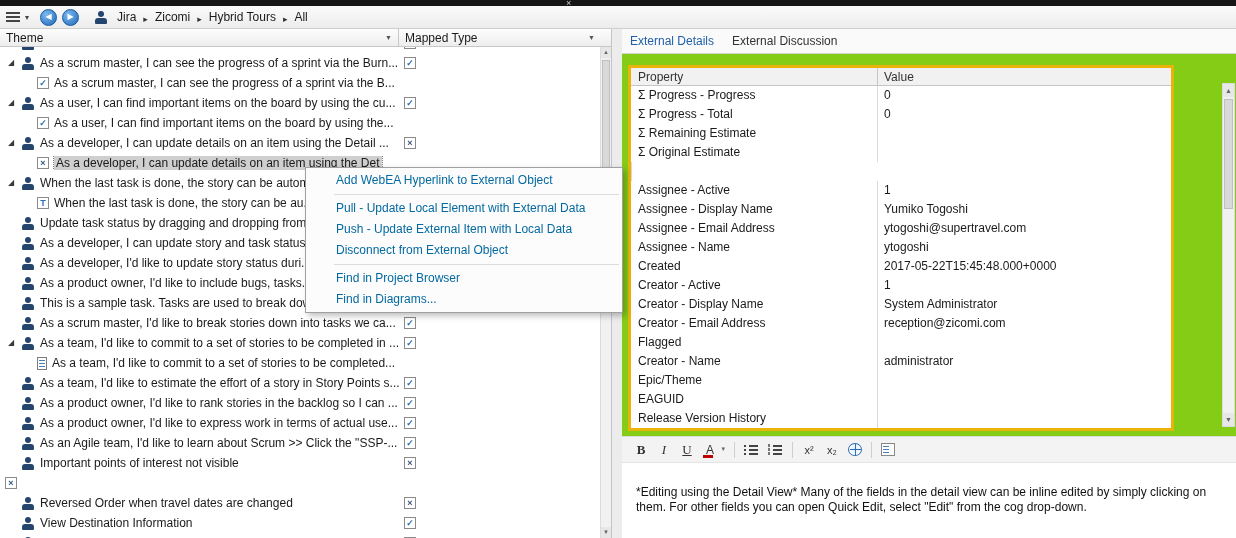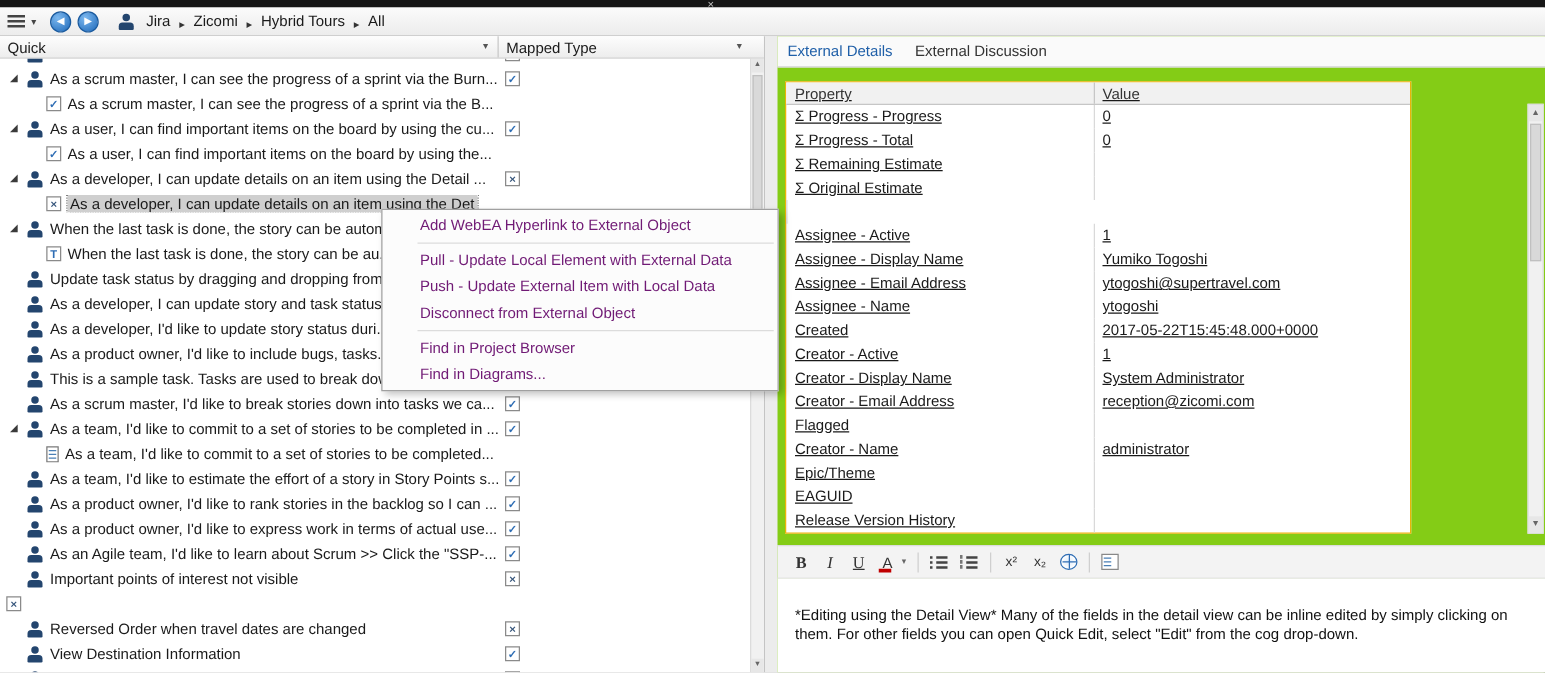--- a/index.html
+++ b/index.html
@@ -63,21 +63,21 @@
   .lsb-up{top:0;} .lsb-down{bottom:0;}
   .lsb-thumb{position:absolute;left:1px;right:1px;top:13px;height:115px;background:#d9d9d9;border:1px solid #c0c0c0;box-sizing:border-box;}
   
   .splitter{position:absolute;left:612px;top:29px;width:10px;bottom:0;background:#ececec;}
   
   .right-panel{position:absolute;left:622px;top:29px;right:0;bottom:0;background:#84cc16;}
   .tabs{position:absolute;left:0;top:0;right:0;height:25px;box-sizing:border-box;background:#fafafa;
         border-bottom:1px solid #d4d4d4;display:flex;align-items:center;padding-left:8px;gap:18px;}
   .tab{color:#333;}
   .tab.active{color:#1f5fa8;}
-  .pgrid{position:absolute;left:6px;top:36px;width:501px;box-sizing:border-box;border:1px solid #eab308;background:#fff;text-decoration:underline;}
+  .pgrid{position:absolute;left:6px;top:36px;width:546px;box-sizing:border-box;border:3px solid #eab308;background:#fff;}
   .pg-head{display:flex;height:18px;background:#f1f1f1;border-bottom:1px solid #c6c6c6;box-sizing:border-box;color:#333;}
   .pg-prop{width:246px;flex:none;box-sizing:border-box;padding-left:7px;line-height:18px;overflow:hidden;white-space:nowrap;}
   .pg-row{display:flex;height:19px;}
   .pg-row .pg-prop{line-height:19px;}
   .pg-val{flex:1;box-sizing:border-box;border-left:1px solid #d9d9d9;padding-left:6px;line-height:19px;
           overflow:hidden;white-space:nowrap;}
   .pg-head .pg-val{line-height:18px;border-left:1px solid #c6c6c6;}
   
   .gsb{position:absolute;right:1px;top:54px;width:13px;height:344px;background:#f1f1f1;border:1px solid #dcdcdc;box-sizing:border-box;}
   .gsb-up,.gsb-down{position:absolute;left:0;right:0;height:13px;background:#e7e7e7;color:#666;
@@ -110,21 +110,21 @@
                    radial-gradient(circle,#dceafa 0%,#fff 70%);}
   .ico-new-document{position:relative;width:11px;height:13px;box-sizing:border-box;border:1px solid #888;background:#fff;}
   .ico-new-document::before{content:'';position:absolute;left:1px;top:2px;width:6px;height:1px;background:#4a7fb5;
         box-shadow:0 3px 0 #4a7fb5,0 6px 0 #4a7fb5;}
   
   .nbody{position:absolute;left:0;right:0;top:434px;bottom:0;background:#fff;}
   .ntext{margin:22px 10px 0 14px;max-width:596px;line-height:15px;color:#111;}
   
   .cmenu{position:absolute;left:305px;top:167px;width:318px;box-sizing:border-box;background:#fcfcfc;
          border:1px solid #a0a0a0;box-shadow:3px 3px 6px rgba(0,0,0,.25);padding:2px 0;z-index:20;}
-  .cmenu-item{height:21px;line-height:21px;padding-left:30px;color:#701a75;white-space:nowrap;}
+  .cmenu-item{height:21px;line-height:21px;padding-left:30px;color:#0369a1;white-space:nowrap;}
   .cmenu-sep{height:1px;background:#dcdcdc;margin:3px 3px 3px 28px;}
 </style>
 </head>
 <body>
 
 <div class="app">
 
   <div class="titlebar">
     <span class="close-glyph">×</span>
   </div>
@@ -142,21 +142,21 @@
         <span class="bc-sep">▸</span>
         <span class="bc-item">Hybrid Tours</span>
         <span class="bc-sep">▸</span>
         <span class="bc-item">All</span>
       </span>
   </div>
 
   <div class="left-panel">
     <div class="cols">
       <div class="col-object">
-        <span>Quick</span>
+        <span>Theme</span>
         <span class="col-arrow">▼</span>
       </div>
       <div class="col-mapped">
         <span>Mapped Type</span>
         <span class="col-arrow">▼</span>
       </div>
     </div>
     <div class="tree-viewport">
       <div class="tree-inner">
           <div class="tree-row">

